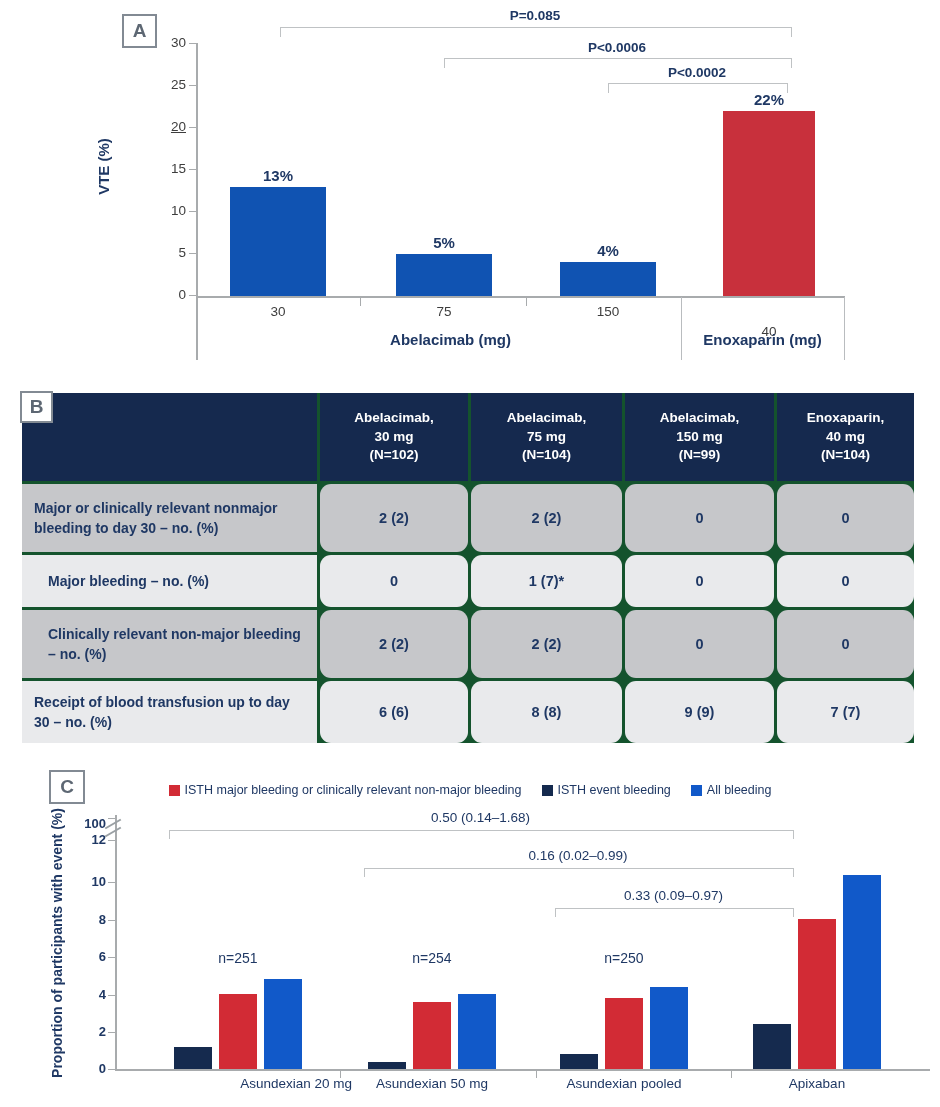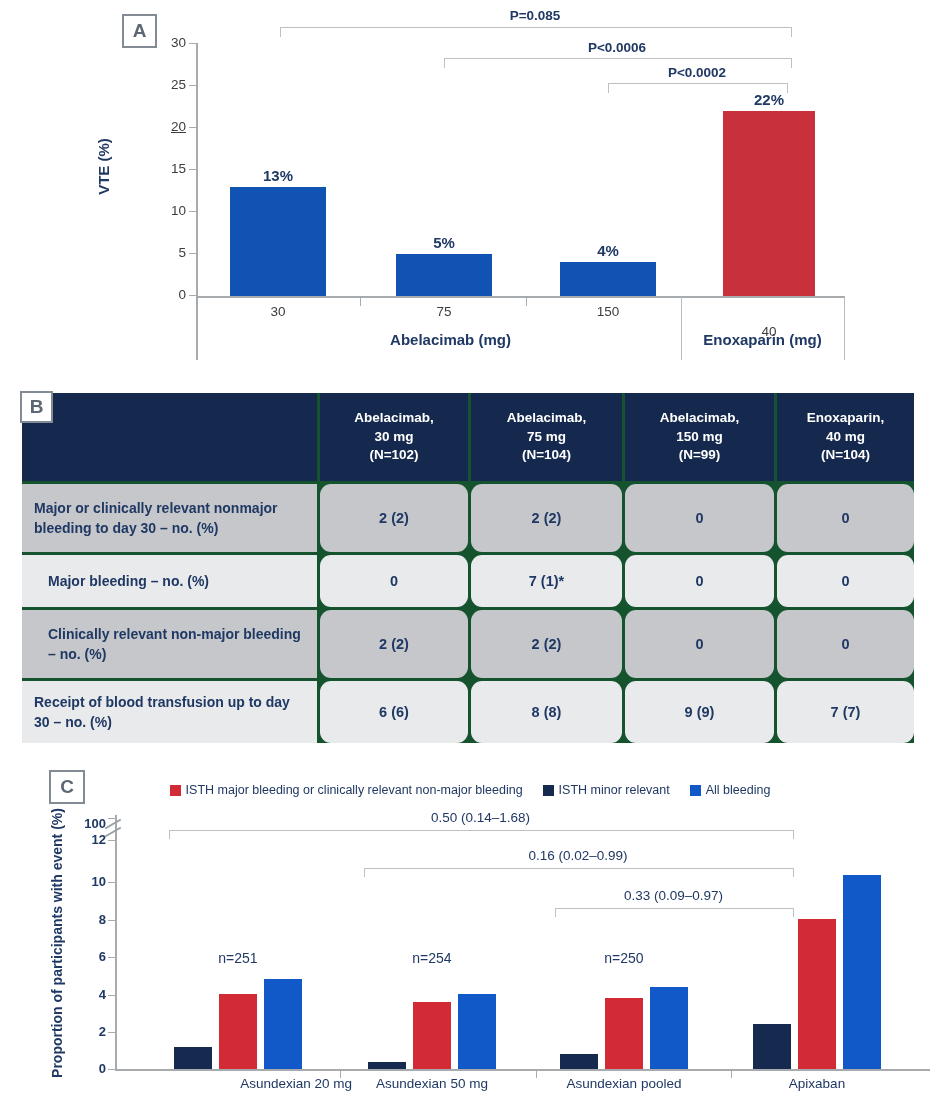--- a/index.html
+++ b/index.html
@@ -154,21 +154,21 @@
 (N=104)</div>
 
       <div class="pb-lab rowA">Major or clinically relevant nonmajor bleeding to day 30 – no. (%)</div>
       <div class="pb-val rowA">2 (2)</div>
       <div class="pb-val rowA">2 (2)</div>
       <div class="pb-val rowA">0</div>
       <div class="pb-val rowA">0</div>
 
       <div class="pb-lab ind rowB">Major bleeding – no. (%)</div>
       <div class="pb-val rowB">0</div>
-      <div class="pb-val rowB">7 (1)*</div>
+      <div class="pb-val rowB">1 (7)*</div>
       <div class="pb-val rowB">0</div>
       <div class="pb-val rowB">0</div>
 
       <div class="pb-lab ind rowA">Clinically relevant non-major bleeding – no. (%)</div>
       <div class="pb-val rowA">2 (2)</div>
       <div class="pb-val rowA">2 (2)</div>
       <div class="pb-val rowA">0</div>
       <div class="pb-val rowA">0</div>
 
       <div class="pb-lab rowB">Receipt of blood transfusion up to day 30 – no. (%)</div>
@@ -182,21 +182,21 @@
   <div class="pc">
     <div class="tagbox" style="left:49px;top:10px;width:32px;height:30px;">C</div>
 
     <div class="pc-legend">
       <div class="pc-li">
         <span class="pc-sw" style="background-color: rgb(210, 43, 53);"></span>
         <span>ISTH major bleeding or clinically relevant non-major bleeding</span>
       </div>
       <div class="pc-li">
         <span class="pc-sw" style="background-color: rgb(21, 42, 78);"></span>
-        <span>ISTH minor relevant</span>
+        <span>ISTH event bleeding</span>
       </div>
       <div class="pc-li">
         <span class="pc-sw" style="background-color: rgb(17, 89, 201);"></span>
         <span>All bleeding</span>
       </div>
     </div>
 
     <div class="pc-plabel" style="top:50px;left:169px;width:623px;">0.50 (0.14–1.68)</div>
     <div class="bracket" style="top:70px;left:169px;width:623px;height:8px;"></div>
 

